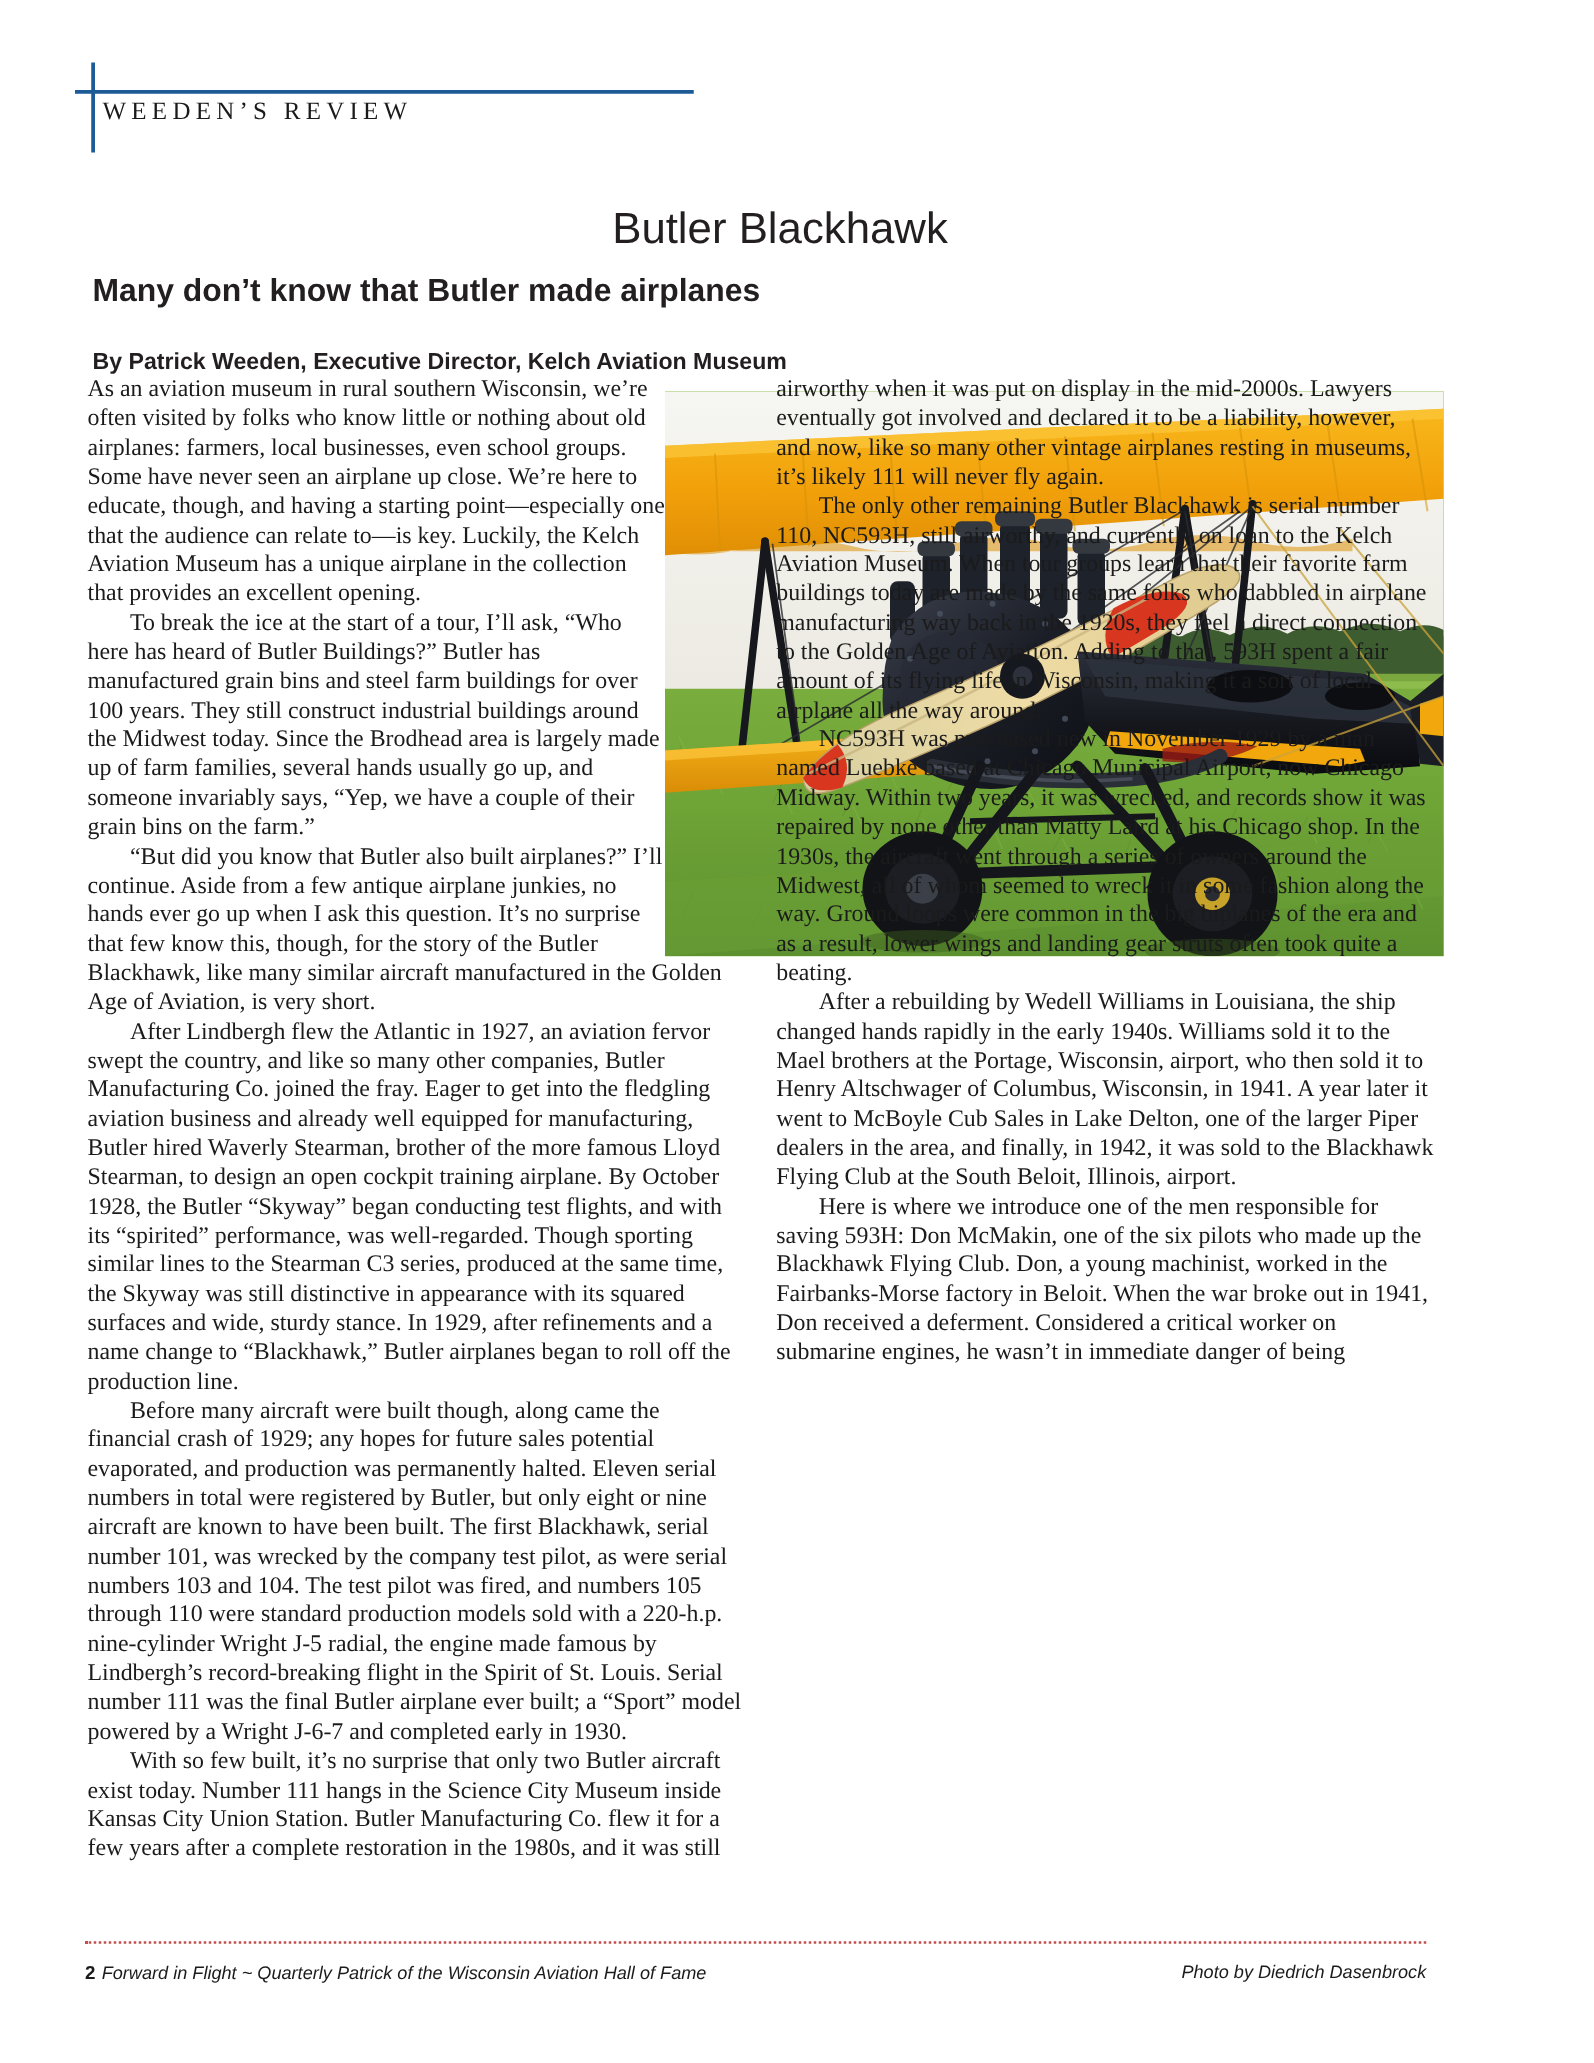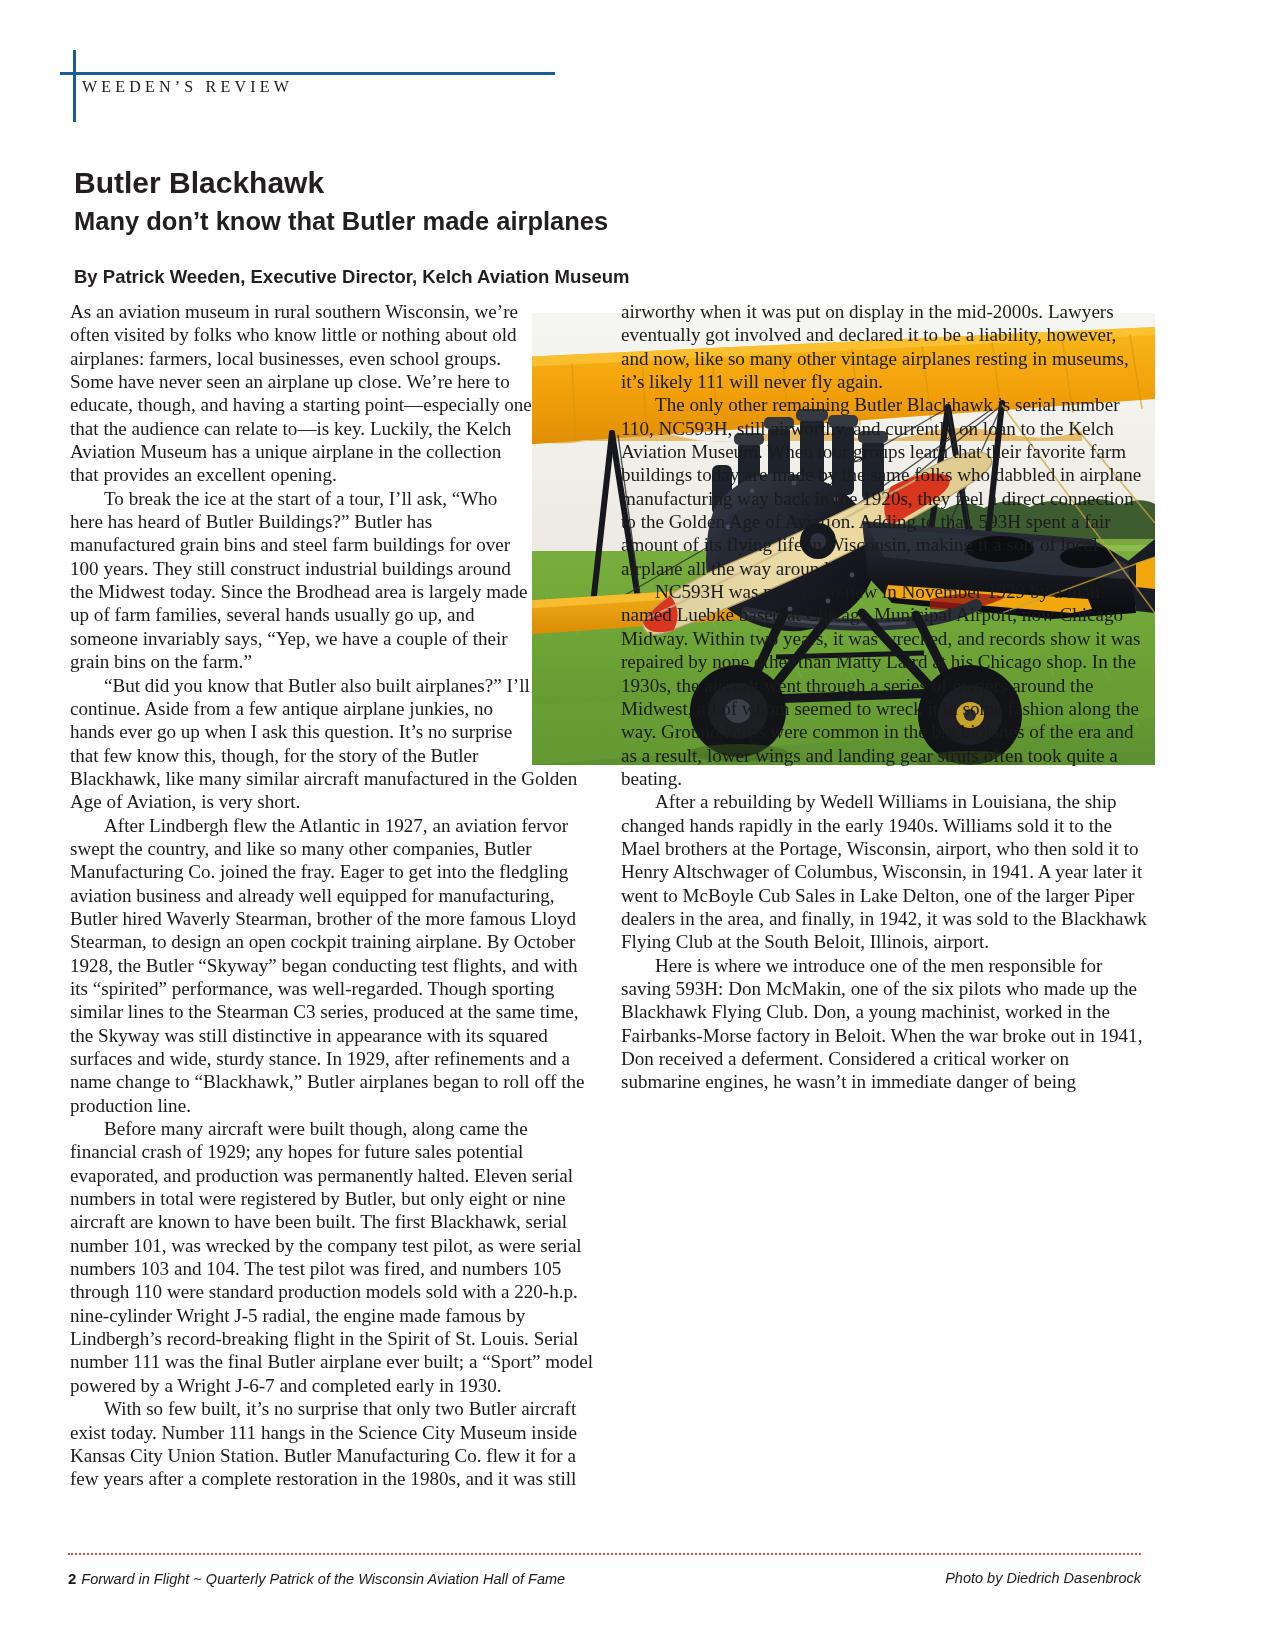--- a/index.html
+++ b/index.html
@@ -39,48 +39,49 @@
     top: 22px;
     width: 495px;
     height: 3px;
     background: #1d5b96;
   }
   .masthead-title {
     position: absolute;
     left: 22px;
     top: 28px;
     font-family: "Liberation Serif", serif;
-    font-size: 16px;
+    font-size: 20px;
     letter-spacing: 4.2px;
     color: #1a1a1a;
     white-space: nowrap;
   }
 
   
   .headline-block {
     position: absolute;
     left: 74px;
     top: 163px;
     width: 1100px;
   }
   .headline {
     font-family: "Liberation Sans", sans-serif;
-    font-weight: bold;
-    font-size: 30px;
+    font-weight: normal;
+    font-size: 35px;
     line-height: 40px;
     color: #231f20;
     margin: 0;
+    text-align: center;
   }
   .subhead {
     font-family: "Liberation Sans", sans-serif;
     font-weight: bold;
     font-size: 25.5px;
     line-height: 31px;
     color: #231f20;
-    margin: 3px 0 0 0;
+    margin: 15px 0 0 0;
   }
   .byline {
     font-family: "Liberation Sans", sans-serif;
     font-weight: bold;
     font-size: 18.5px;
     line-height: 22px;
     color: #231f20;
     margin: 29px 0 0 0;
   }
 

